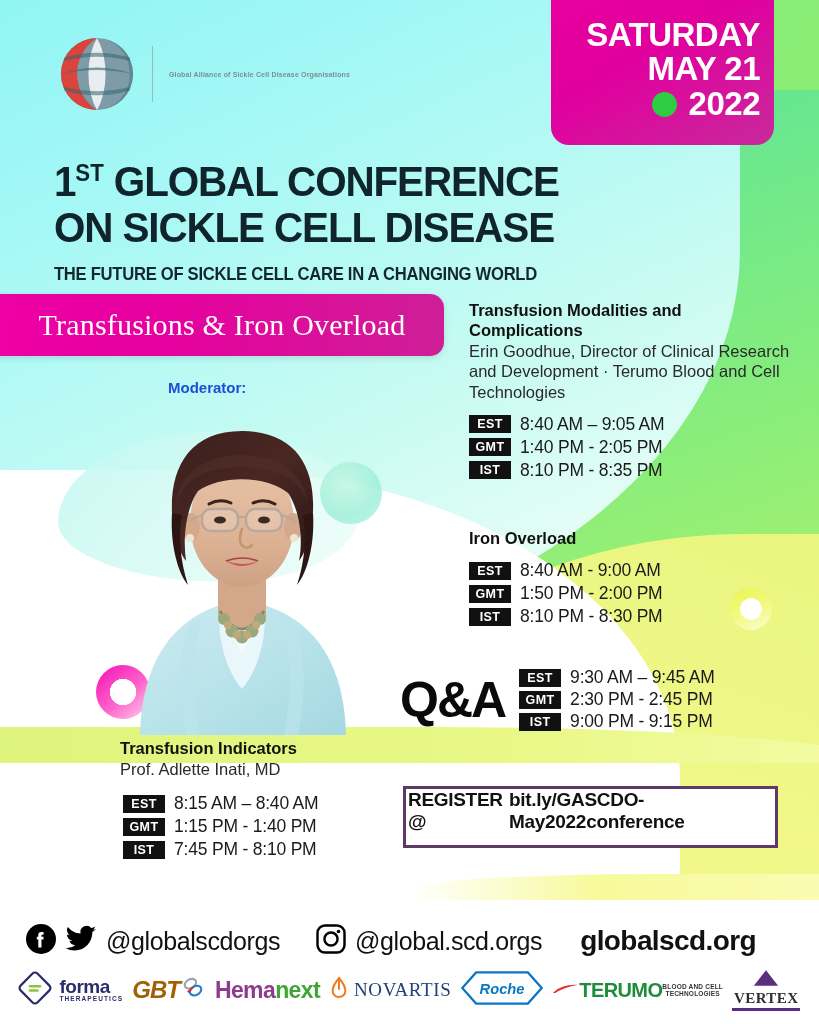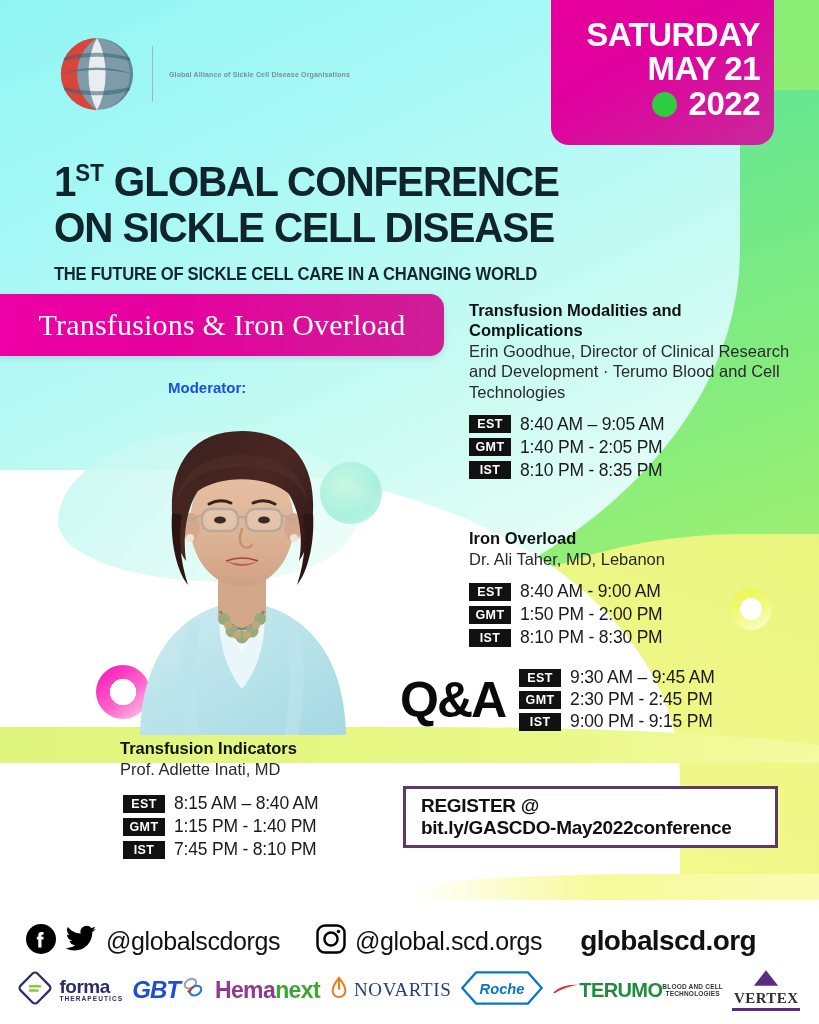--- a/index.html
+++ b/index.html
@@ -202,22 +202,22 @@
   
   .qa-wrap { position:absolute; left:400px; top:667px; display:flex; align-items:center; gap:14px; }
   .qa-label { font-size:50px; font-weight:800; color:#0A0A0A; letter-spacing:-2px; }
   .qa-times .time-row { margin-bottom:1px; }
 
   
   .register {
     position:absolute; left:403px; top:786px;
     width:375px; height:62px;
     border:3px solid #5E3A66; background:#fff;
-    display:flex; flex-direction:column; justify-content:center;
-    padding-left:15px;
+    display:flex; flex-direction:row; justify-content:center;
+    padding-left:2px;
   }
   .register div {
     font-size:19px; font-weight:700; color:#111; line-height:1.18; letter-spacing:-.3px;
   }
 
   
   .social {
     position:absolute; left:0; bottom:66px; width:100%;
     display:flex; align-items:center; padding-left:26px; gap:0;
   }
@@ -232,21 +232,21 @@
   .sponsors {
     position:absolute; left:0; bottom:6px; width:100%; height:56px;
     display:flex; align-items:center; justify-content:space-around;
     padding:0 14px; background:#fff;
   }
   .sponsor { display:flex; align-items:center; }
   .sp-forma { gap:7px; }
   .sp-forma-txt { display:flex; flex-direction:column; line-height:1; }
   .sp-forma-name { font-size:19px; font-weight:800; color:#2B2C6B; letter-spacing:-.5px; }
   .sp-forma-sub { font-size:6.5px; font-weight:700; color:#2B2C6B; letter-spacing:1.1px; }
-  .sp-gbt { font-size:24px; font-weight:800; font-style:italic; color:#1d4ed8; letter-spacing:-1px; }
+  .sp-gbt { font-size:24px; font-weight:800; font-style:italic; color:#a16207; letter-spacing:-1px; }
   .sp-hema { font-size:23px; font-weight:600; letter-spacing:-.6px; }
   .sp-hema .a { color:#8E3A8E; } .sp-hema .b { color:#3FA535; font-weight:800; }
   .sp-nov { font-size:19px; color:#24407A; font-family:"Liberation Serif", serif; letter-spacing:.6px; }
   .sp-ter { display:flex; align-items:center; gap:0;text-align:center; }
   .sp-ter-name { font-size:20px; font-weight:800; color:#1D8C3C; letter-spacing:-.6px; }
   .sp-ter-sub { font-size:6.5px; font-weight:700; color:#333; line-height:1.15; letter-spacing:.2px; }
   .sp-vertex { display:flex; flex-direction:column; align-items:center; }
   .sp-vertex-name {
     font-size:15px; font-weight:700; color:#2F2F2F; letter-spacing:.4px;
     font-family:"Liberation Serif", serif; border-bottom:3px solid #5B2D7E; padding:0 2px 1px;
@@ -402,21 +402,20 @@
       </div>
       <div class="time-row">
         <span class="tz">IST</span>
         <span class="tval">8:10 PM - 8:35 PM</span>
       </div>
     </div>
   </div>
 
   <div class="talk talk-2">
     <div class="talk-title">Iron Overload</div>
-    <div class="talk-speaker">Dr. Ali Taher, MD, Lebanon</div>
     <div class="times">
       <div class="time-row">
         <span class="tz">EST</span>
         <span class="tval">8:40 AM - 9:00 AM</span>
       </div>
       <div class="time-row">
         <span class="tz">GMT</span>
         <span class="tval">1:50 PM - 2:00 PM</span>
       </div>
       <div class="time-row">

